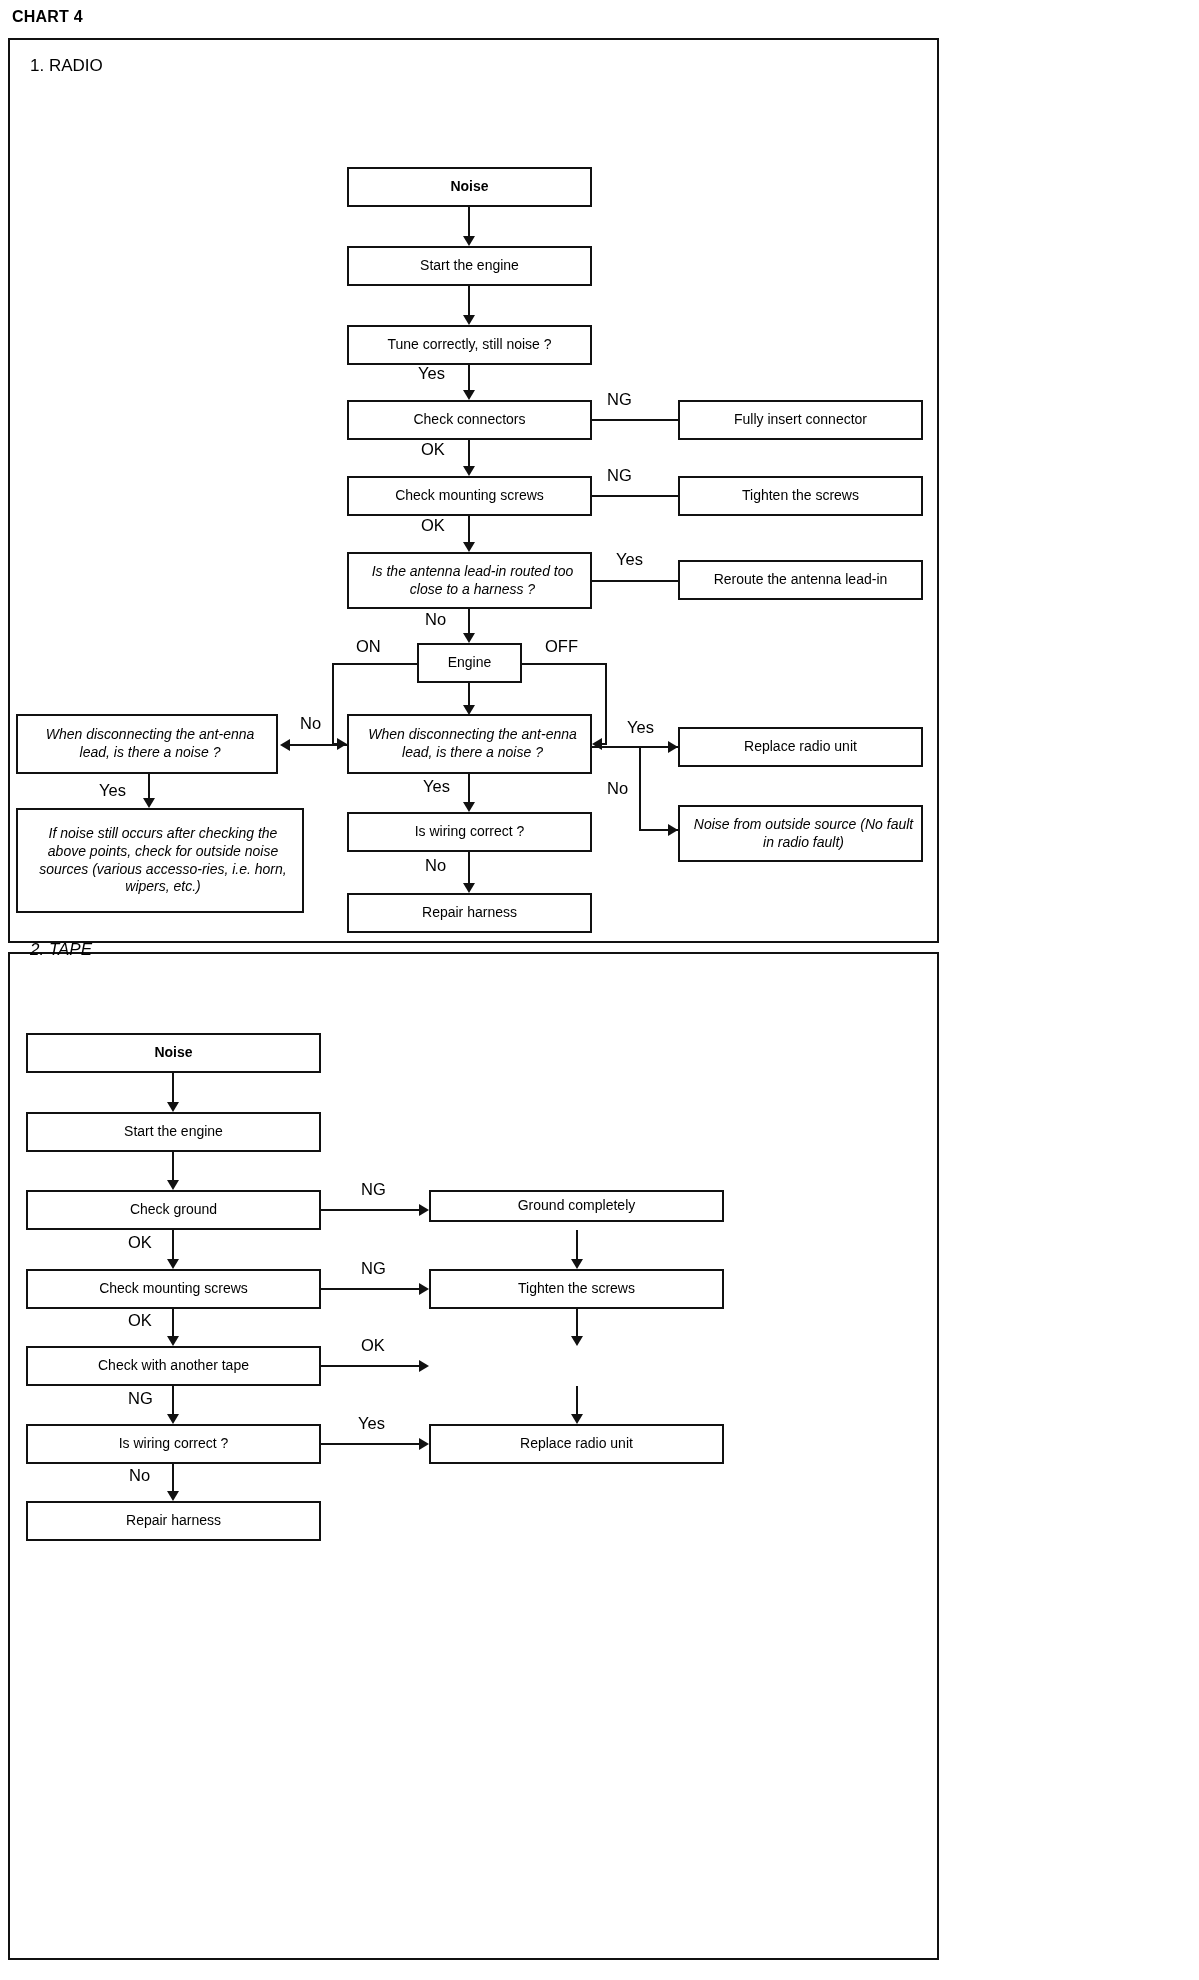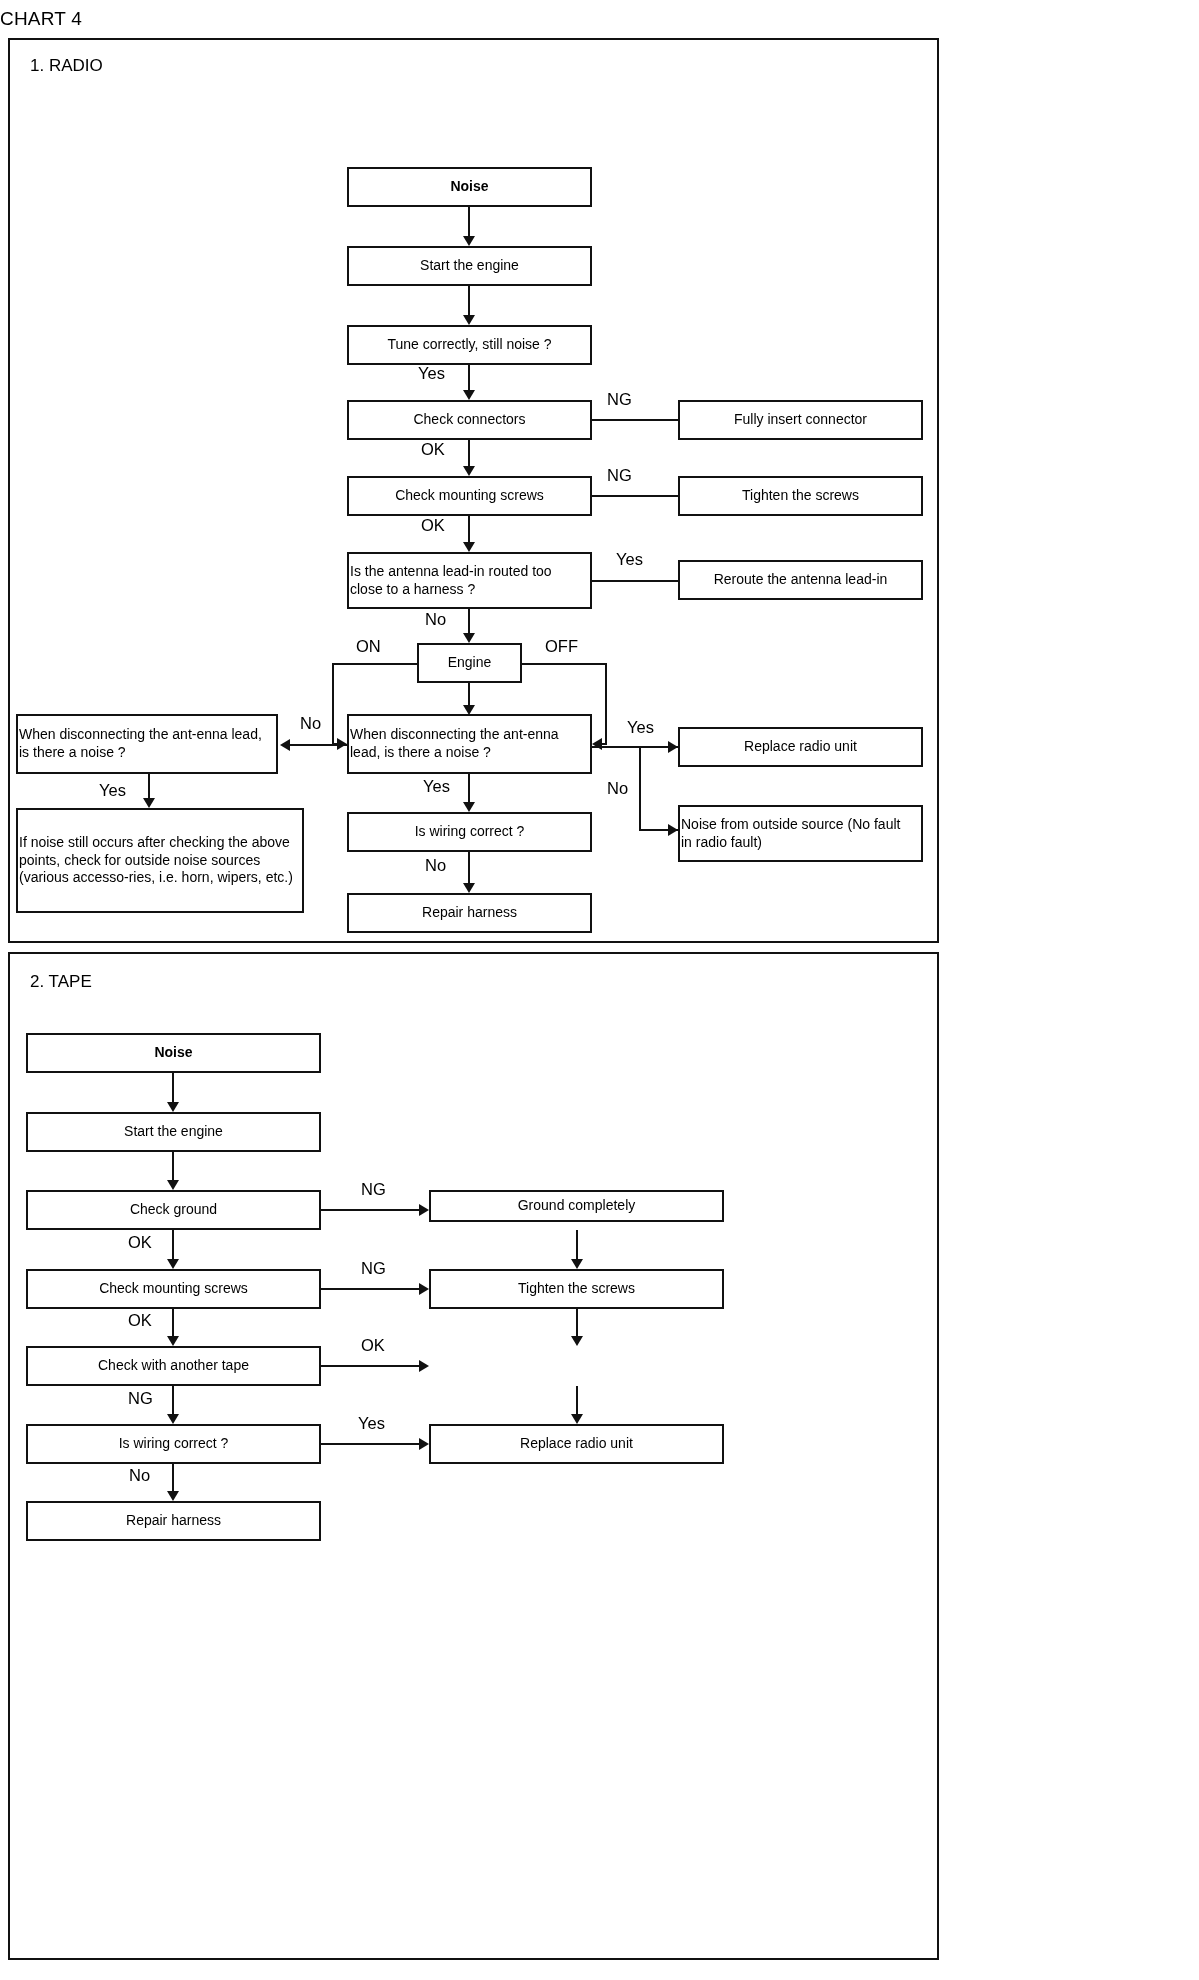--- a/index.html
+++ b/index.html
@@ -6,41 +6,41 @@
   body{
     width:1199px;height:1980px;position:relative;
     font-family:"Liberation Sans", sans-serif;
     color:#000;
     -webkit-font-smoothing:antialiased;
   }
   .page{position:absolute;left:0;top:0;width:1199px;height:1980px;}
 
   
   #chart-title{
-    position:absolute;left:0;top:8px;
-    font-size:19px;font-weight:normal;letter-spacing:.2px;
+    position:absolute;left:12px;top:8px;
+    font-size:16px;font-weight:bold;letter-spacing:.2px;
   }
 
   
   .frame{position:absolute;border:2px solid #111;background:#fff;box-sizing:border-box;}
   #frame-radio{left:8px;top:38px;width:931px;height:905px;}
   #frame-tape {left:8px;top:952px;width:931px;height:1008px;}
 
   .section-label{position:absolute;font-size:17px;}
 
   
   .box{
     position:absolute;box-sizing:border-box;
     border:2px solid #111;background:#fff;
     display:flex;align-items:center;justify-content:center;
     text-align:center;font-size:14px;line-height:1.28;
     padding:2px 6px;
   }
   .box.bold{font-weight:bold;}
-  .box.left{justify-content:flex-start;text-align:left;padding-left:1px;}
+  .box.left{justify-content:flex-start;text-align:center;padding-left:12px;font-style:italic;}
 
   
   .ln{position:absolute;background:#111;}
   .vl{width:2px;}
   .hl{height:2px;}
 
   
   .arr{position:absolute;width:0;height:0;}
   .arr-d{border-left:6px solid transparent;border-right:6px solid transparent;border-top:10px solid #111;}
   .arr-r{border-top:6px solid transparent;border-bottom:6px solid transparent;border-left:10px solid #111;}
@@ -141,21 +141,21 @@
 
   <div class="ln vl" style="left:148px;top:774px;height:24px;"></div>
   <div class="arr arr-d" style="left:143px;top:798px;"></div>
   <div class="elbl" style="left:99px;top:781px;">Yes</div>
 
   <div class="ln vl" style="left:468px;top:852px;height:31px;"></div>
   <div class="arr arr-d" style="left:463px;top:883px;"></div>
   <div class="elbl" style="left:425px;top:856px;">No</div>
 
   <div class="frame" id="frame-tape"></div>
-  <div class="section-label" style="left:30px;top:972px;">2.  TAPE</div>
+  <div class="section-label" style="left:30px;top:940px;font-style:italic;">2.  TAPE</div>
 
   <div class="box bold" style="left:26px;top:1033px;width:295px;height:40px;">Noise</div>
   <div class="box" style="left:26px;top:1112px;width:295px;height:40px;">Start the engine</div>
   <div class="box" style="left:26px;top:1190px;width:295px;height:40px;">Check ground</div>
   <div class="box" style="left:429px;top:1190px;width:295px;height:32px;">Ground completely</div>
   <div class="box" style="left:26px;top:1269px;width:295px;height:40px;">Check mounting screws</div>
   <div class="box" style="left:429px;top:1269px;width:295px;height:40px;">Tighten the screws</div>
   <div class="box" style="left:26px;top:1346px;width:295px;height:40px;">Check with another tape</div>
   <div class="box" style="left:26px;top:1424px;width:295px;height:40px;">Is wiring correct ?</div>
   <div class="box" style="left:429px;top:1424px;width:295px;height:40px;">Replace radio unit</div>

